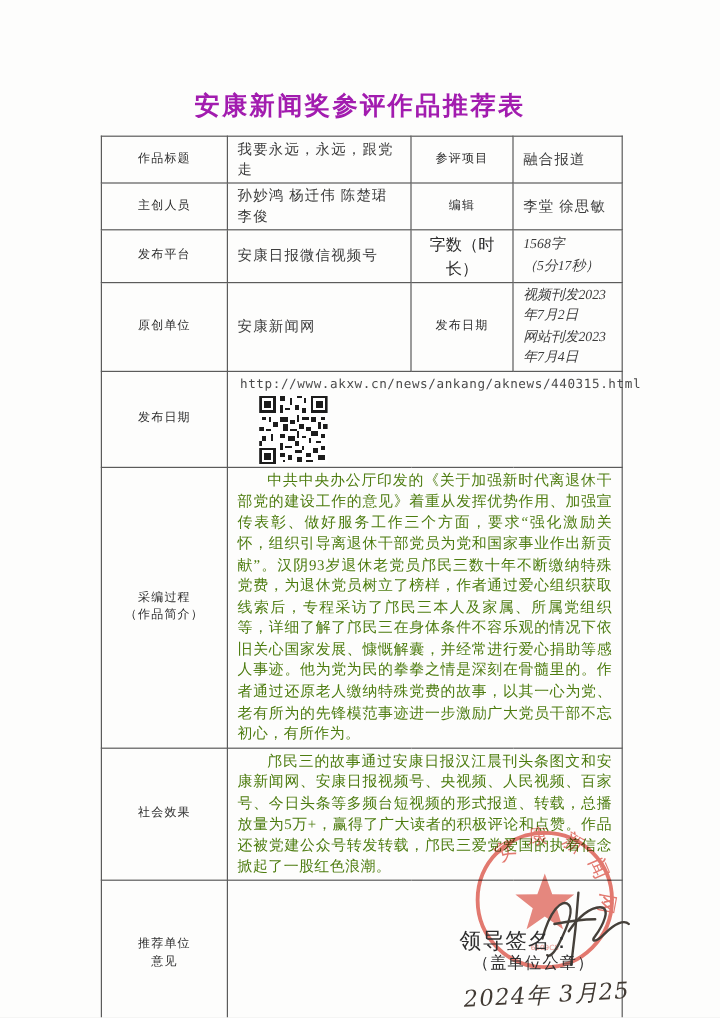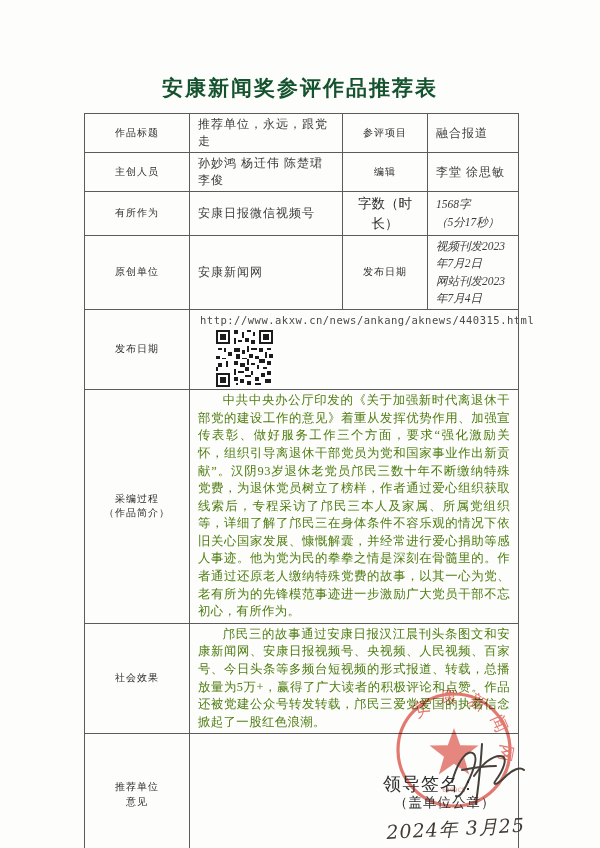--- a/index.html
+++ b/index.html
@@ -3,21 +3,21 @@
 <meta charset="utf-8">
 <style>
   html,body{margin:0;padding:0;}
   body{background:#e8e8e8;font-family:"Liberation Serif", serif;}
   .page{
     position:relative;width:600px;height:848px;margin:0 auto;
     background:#fdfdfc;overflow:hidden;color:#3a3a3a;
   }
   .doc-title{
     position:absolute;left:0;top:74px;width:600px;text-align:center;
-    font-size:21px;font-weight:bold;letter-spacing:2px;color:#14532d;
+    font-size:21px;font-weight:bold;letter-spacing:2px;color:#a21caf;
   }
   table.form{
     position:absolute;left:84px;top:113px;width:434px;
     border-collapse:collapse;table-layout:fixed;
   }
   table.form th, table.form td{
     border:1px solid #5b5b5b;padding:2px 8px;vertical-align:middle;
     font-weight:normal;overflow:visible;
   }
   th.lbl{
@@ -65,34 +65,34 @@
     <colgroup>
       <col style="width:105px">
         <col style="width:153px">
         <col style="width:85px">
         <col style="width:91px">
     </colgroup>
 
     <tbody>
         <tr style="height:37px">
       <th class="lbl">作品标题</th>
-      <td class="val">推荐单位，永远，跟党走</td>
+      <td class="val">我要永远，永远，跟党走</td>
       <th class="lbl">参评项目</th>
       <td class="val">融合报道</td>
     </tr>
 
     <tr style="height:37px">
       <th class="lbl">主创人员</th>
       <td class="val">孙妙鸿 杨迁伟 陈楚珺 李俊</td>
       <th class="lbl">编辑</th>
       <td class="val">李堂 徐思敏</td>
     </tr>
 
     <tr style="height:38px">
-      <th class="lbl">有所作为</th>
+      <th class="lbl">发布平台</th>
       <td class="val">安康日报微信视频号</td>
       <th class="lbl small">字数（时长）</th>
       <td class="val tight">
         <span class="l2">1568字</span>
         <span class="l2">（5分17秒）</span>
       </td>
     </tr>
 
     <tr style="height:37px">
       <th class="lbl">原创单位</th>

